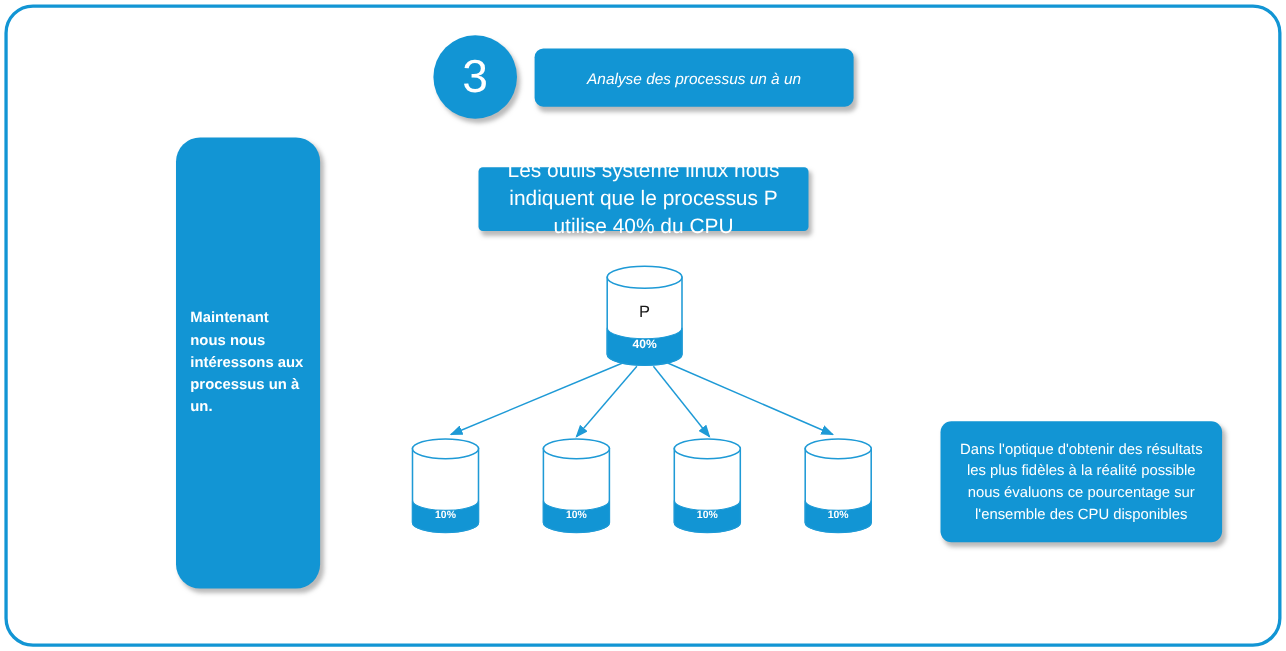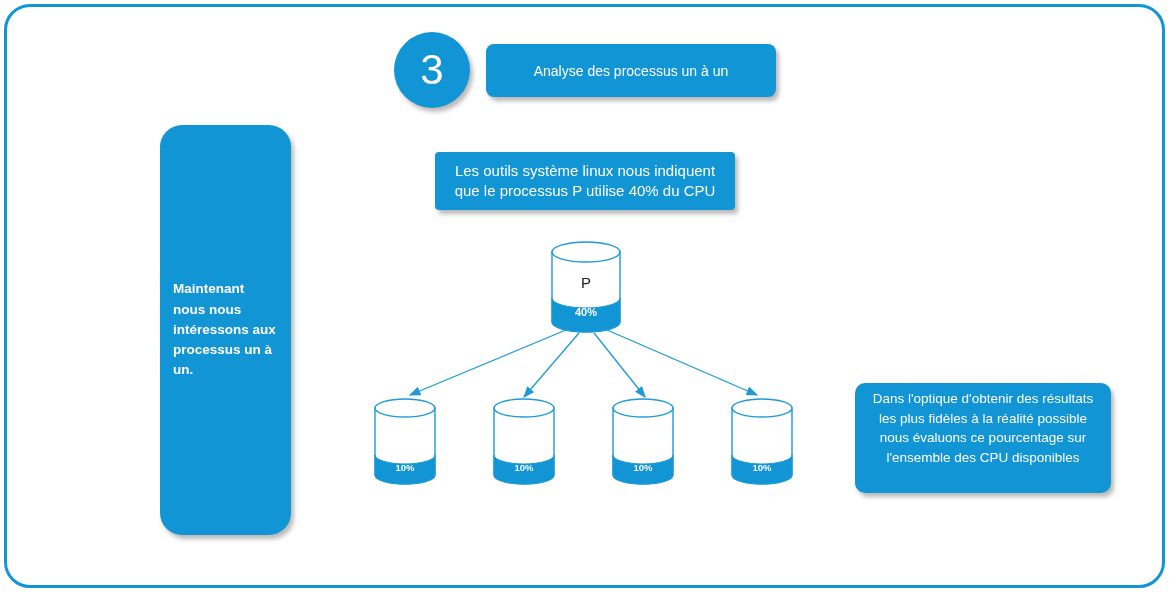--- a/index.html
+++ b/index.html
@@ -20,39 +20,39 @@
   
   .step-badge{
     position:absolute;left:394px;top:32px;width:76px;height:76px;border-radius:50%;
     background:var(--accent);color:#fff;display:flex;align-items:center;justify-content:center;
     font-size:42px;box-shadow:var(--shadow);
   }
   
   .step-title{
     position:absolute;left:486px;top:44px;width:290px;height:53px;border-radius:8px;
     background:var(--accent);color:#fff;display:flex;align-items:center;justify-content:center;
-    font-size:14px;box-shadow:var(--shadow);text-align:center;padding:0 14px;
+    font-size:14px;box-shadow:var(--shadow);text-align:center;padding:0 14px;font-style:italic;
   }
   
   .left-panel{
     position:absolute;left:160px;top:125px;width:131px;height:410px;border-radius:22px;
     background:var(--accent);color:#fff;display:flex;flex-direction:column;justify-content:center;
     gap:24px;padding:14px 13px;font-size:13.5px;line-height:1.5;box-shadow:var(--shadow);
   }
   .left-panel .intro{font-weight:bold;}
   
   .top-callout{
     position:absolute;left:435px;top:152px;width:300px;height:58px;border-radius:4px;
     background:var(--accent);color:#fff;display:flex;align-items:center;justify-content:flex-start;
-    text-align:center;font-size:15px;line-height:1.35;padding:17px 12px;box-shadow:var(--shadow);
+    text-align:center;font-size:19px;line-height:1.35;padding:17px 12px;box-shadow:var(--shadow);
   }
   
   .right-callout{
     position:absolute;left:855px;top:383px;width:256px;height:110px;border-radius:10px;
-    background:var(--accent);color:#fff;display:flex;justify-content:center;
+    background:var(--accent);color:#fff;display:flex;align-items:center;justify-content:center;
     text-align:center;font-size:13.5px;line-height:1.45;padding:6px 10px;box-shadow:var(--shadow);
   }
   
   .diagram-layer{position:absolute;left:0;top:0;width:1169px;height:592px;}
   .cyl-body{fill:#ffffff;stroke:var(--line);stroke-width:1.4;}
   .cyl-band{fill:var(--accent);stroke:var(--line);stroke-width:1;}
   .cyl-top{fill:#ffffff;stroke:var(--line);stroke-width:1.4;}
   .arrow{stroke:var(--line);stroke-width:1.3;fill:none;}
   text{font-family:"Liberation Sans",sans-serif;}
   .cyl-label{fill:#1a1a1a;font-size:15px;text-anchor:middle;}

